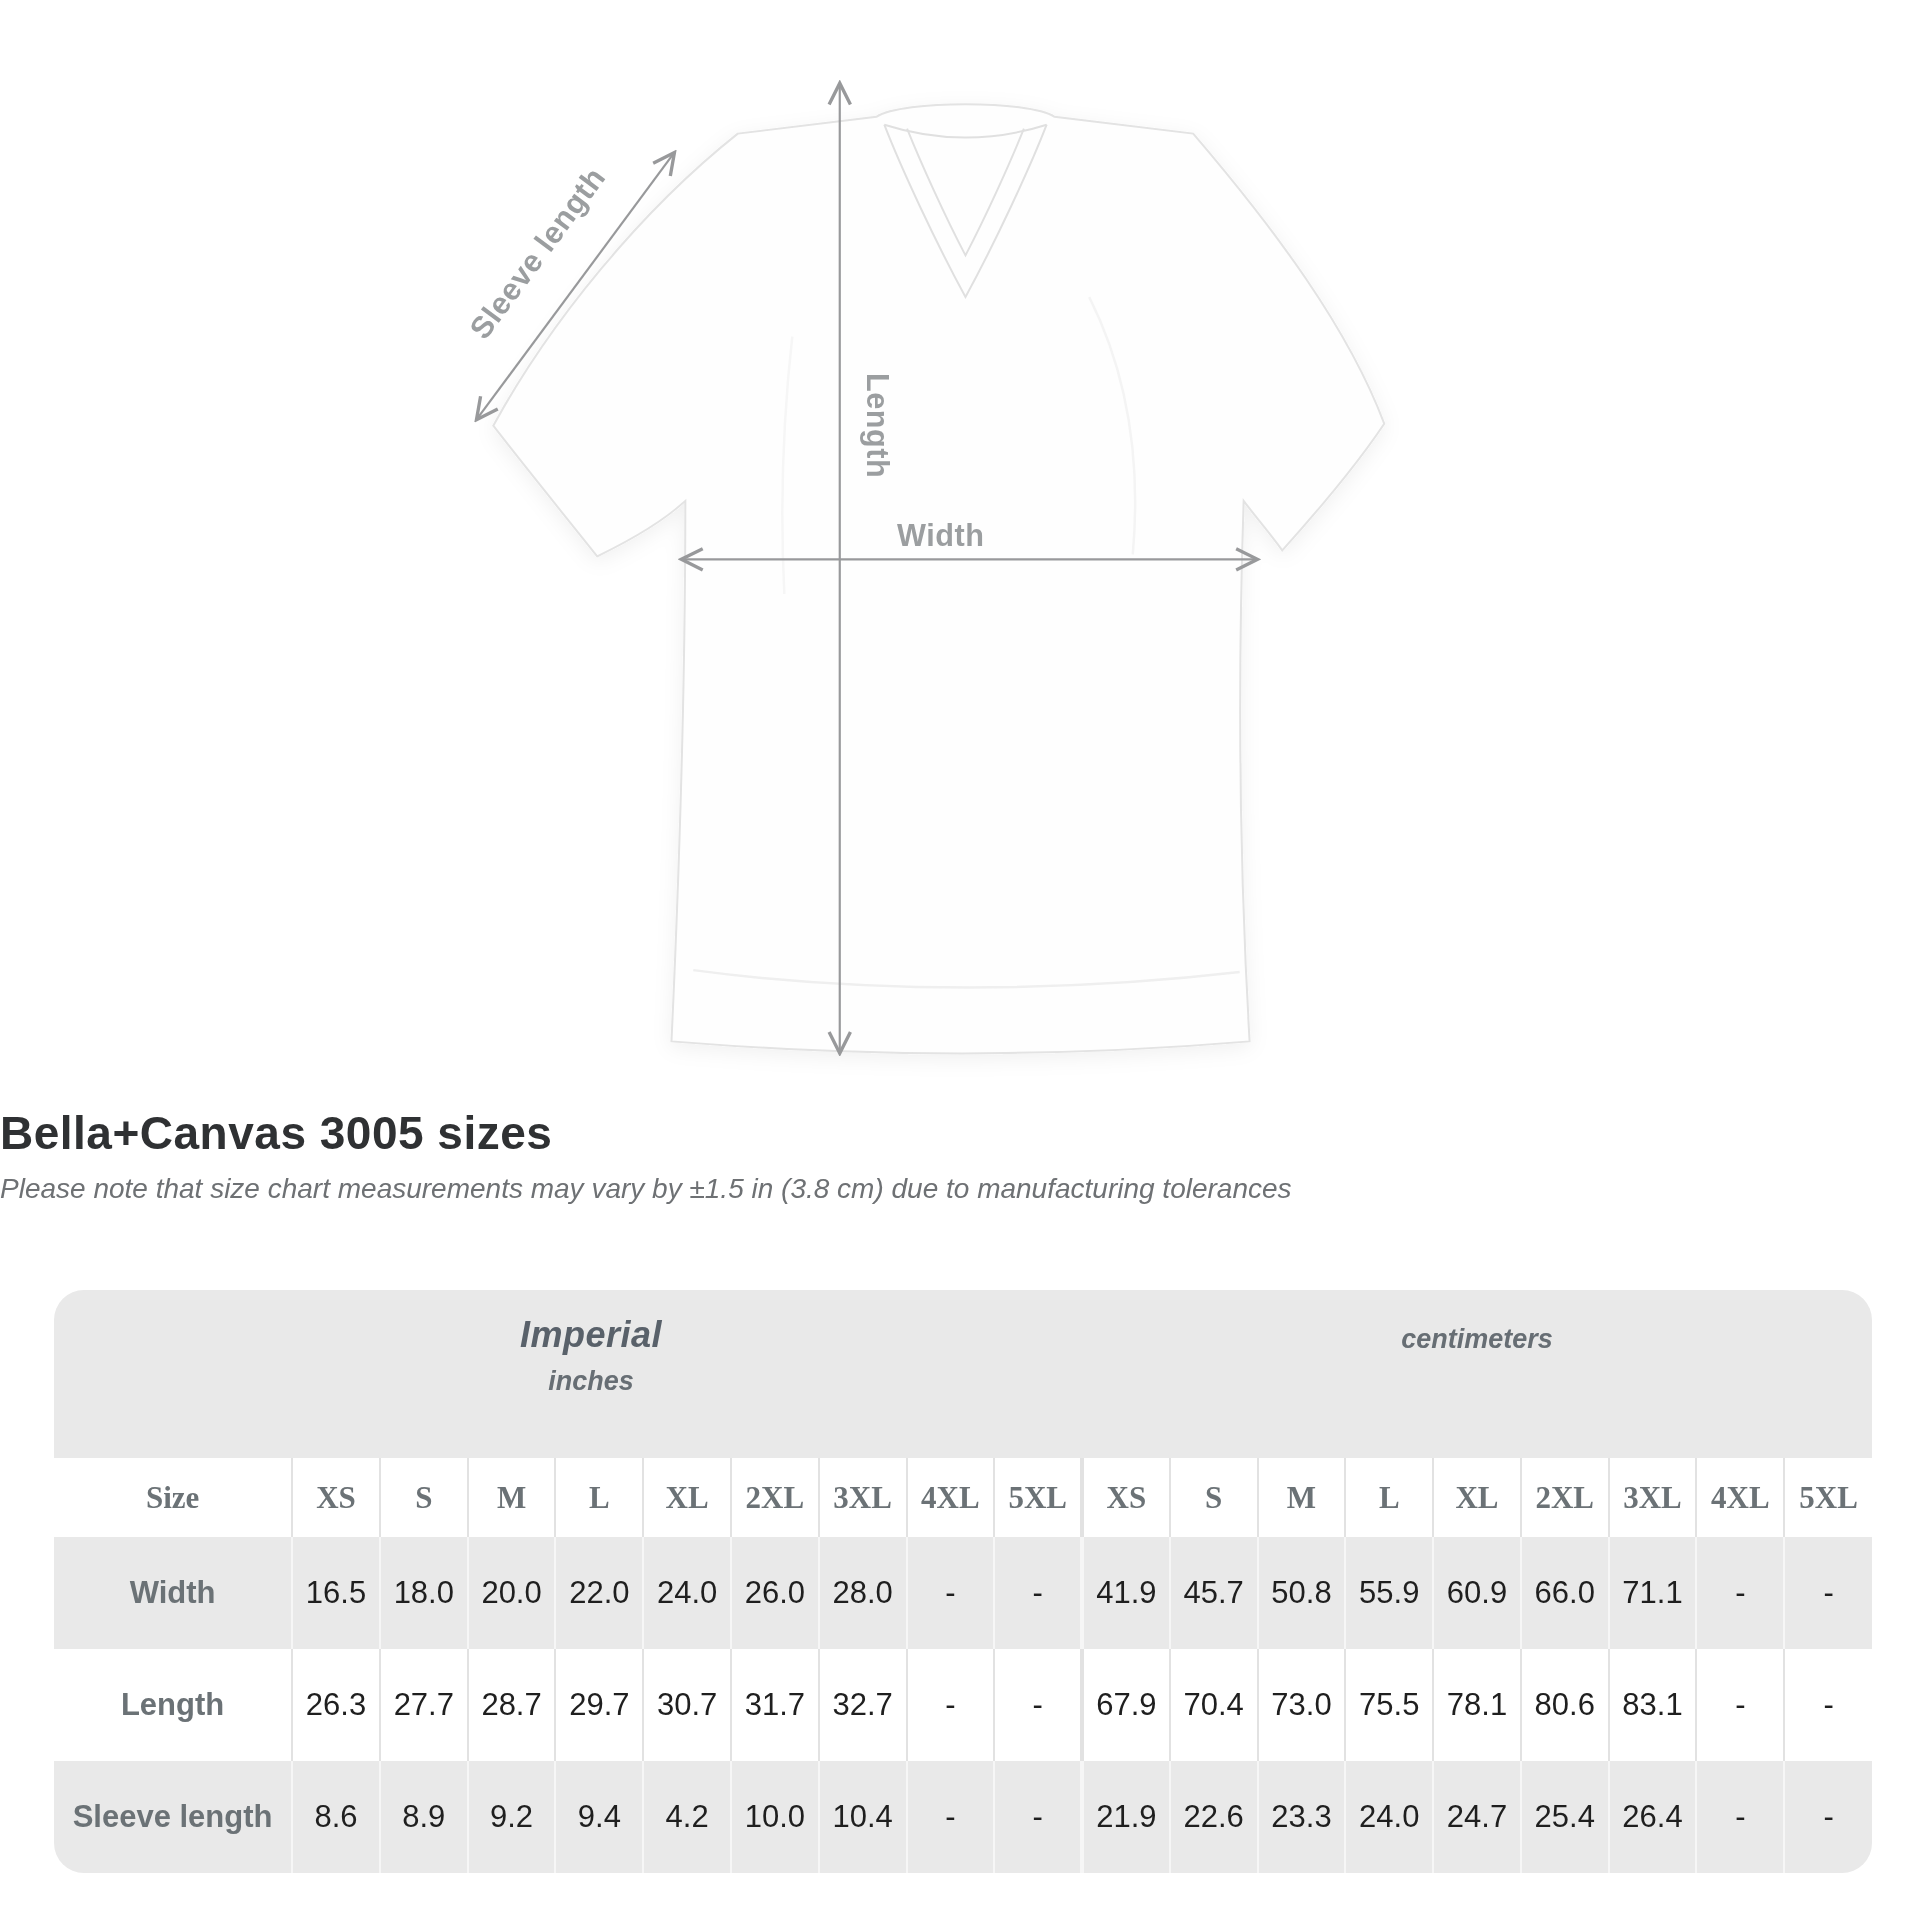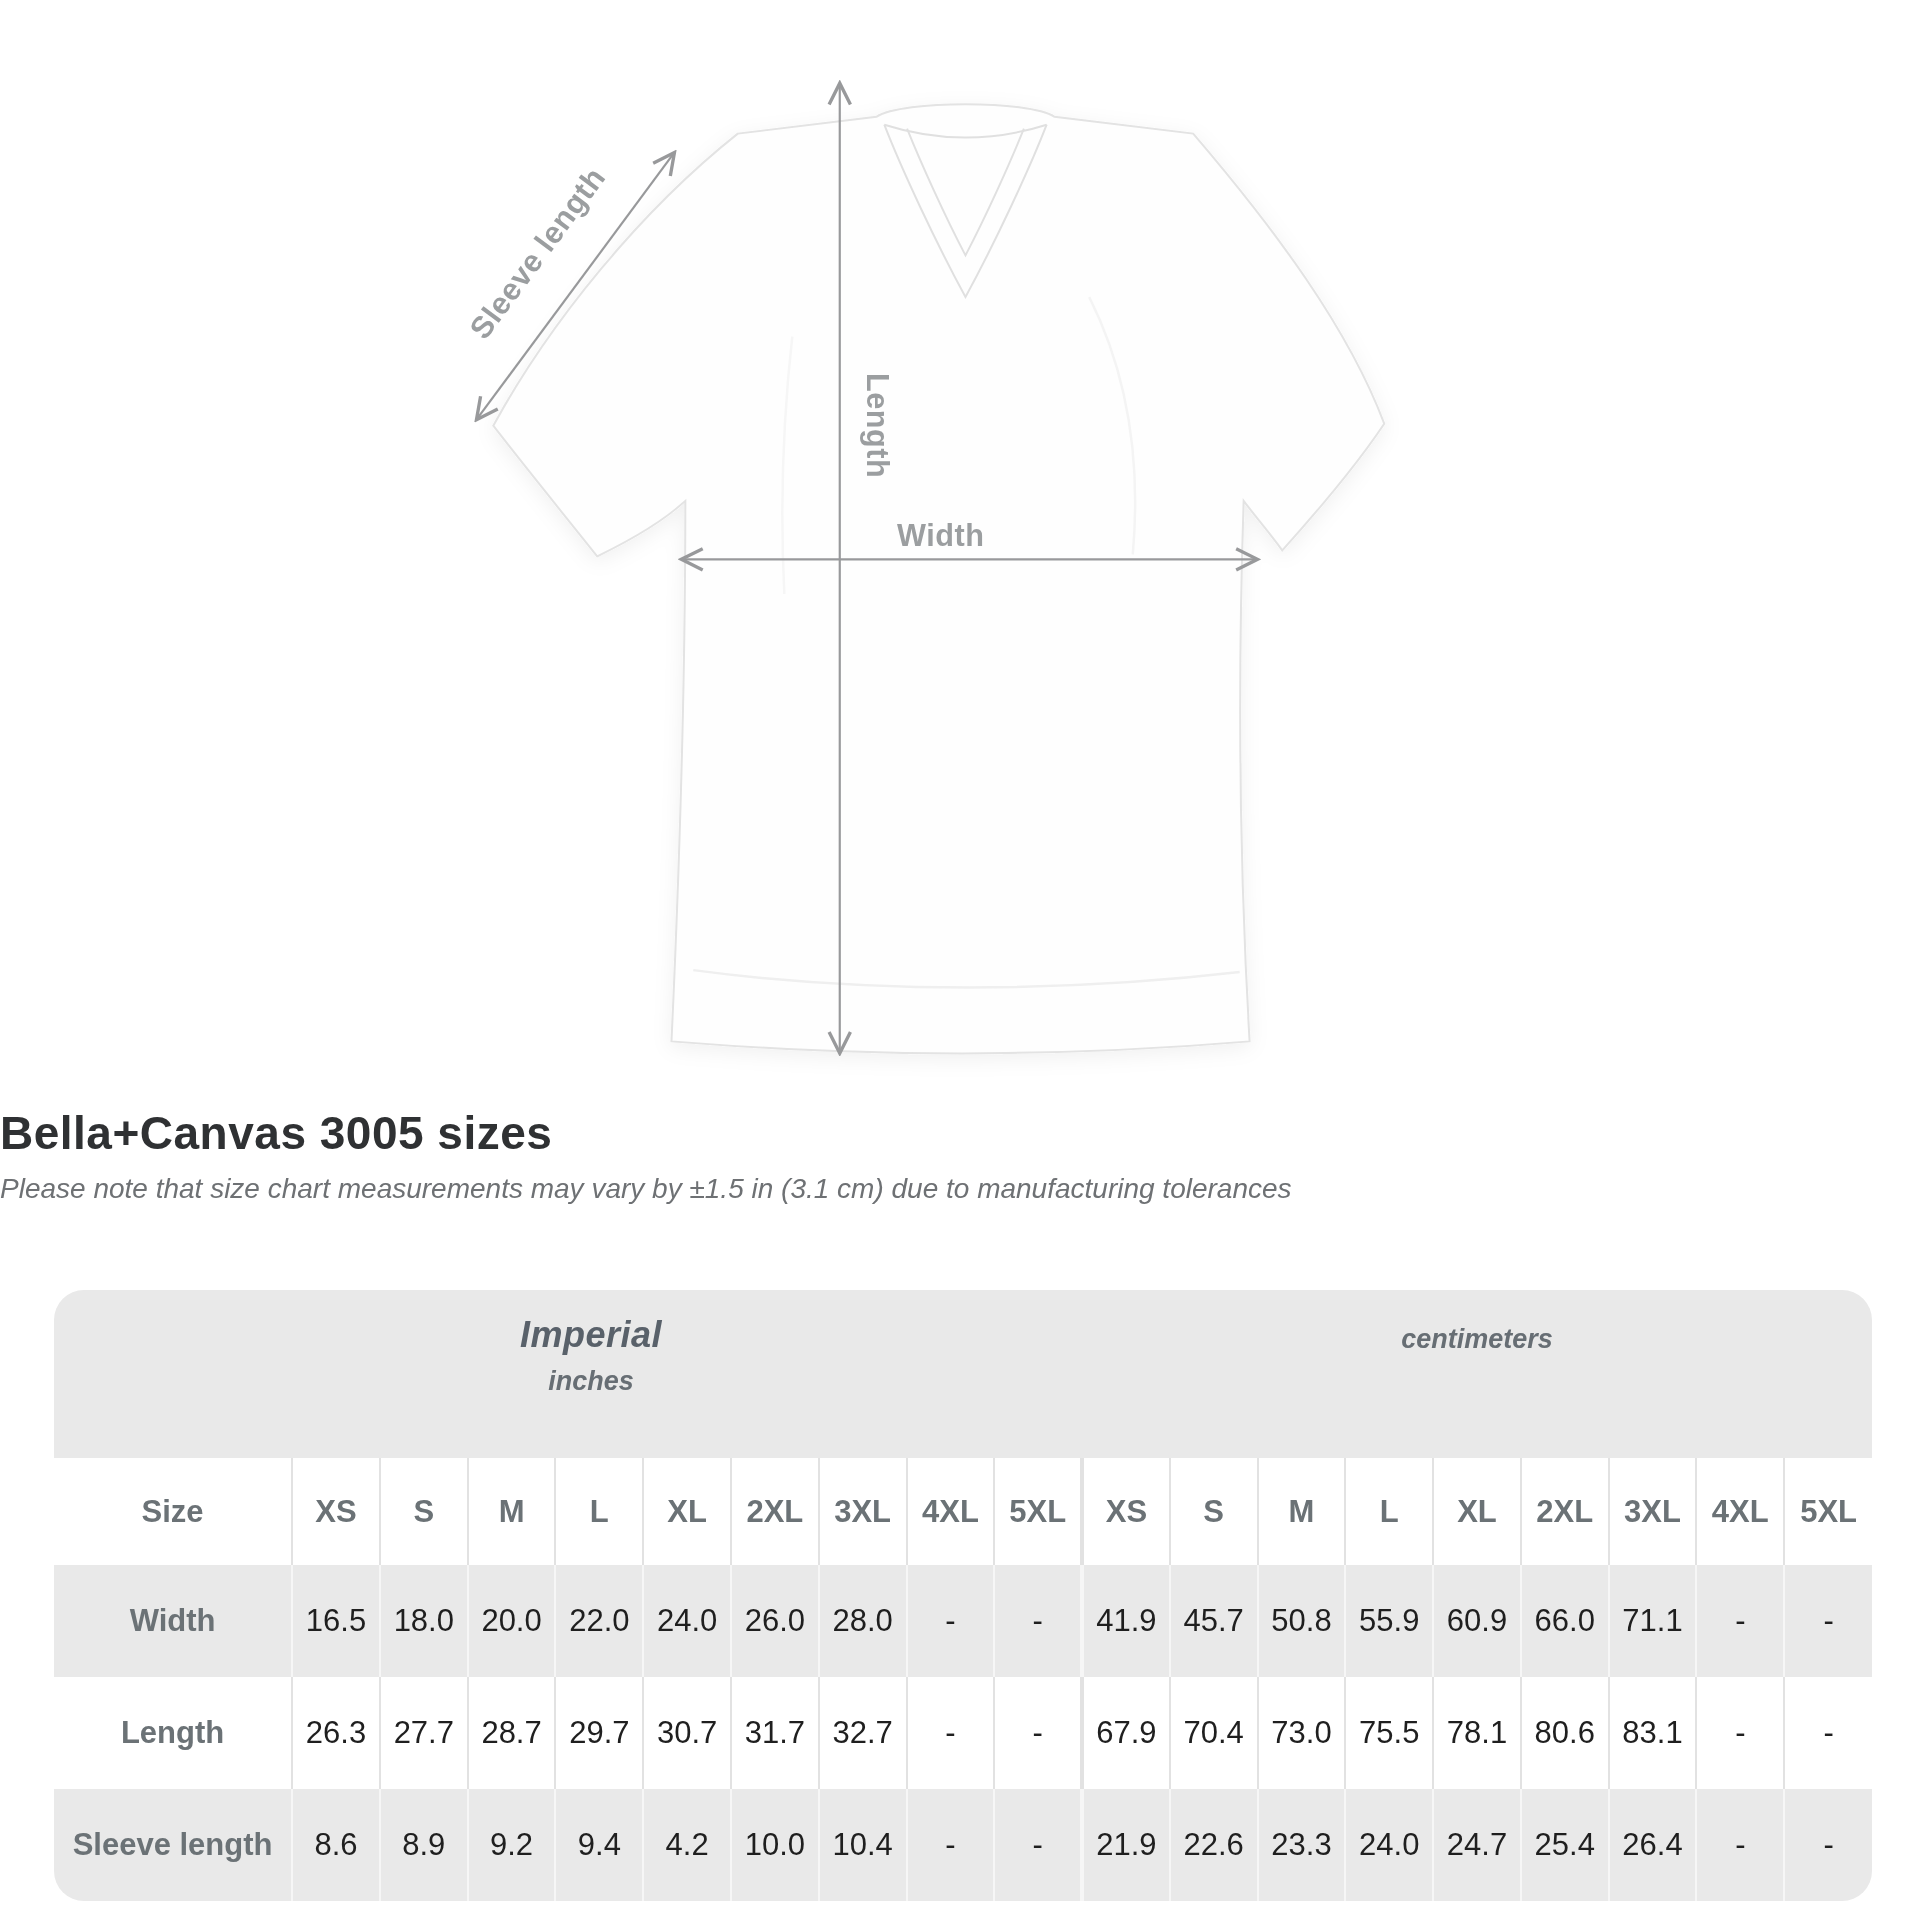--- a/index.html
+++ b/index.html
@@ -19,21 +19,21 @@
   .table-card{margin:84px 54px 0 54px;width:1818px;background:#e9e9e9;border-radius:30px;overflow:hidden;}
   .group-headers{display:flex;height:168px;box-sizing:border-box;}
   .group{box-sizing:border-box;text-align:center;padding-top:24px;}
   .group.imperial{width:56.55%;padding-left:46px;}
   .group.metric{width:43.45%;}
   .g-name{font-size:36px;font-weight:bold;font-style:italic;color:#59616a;letter-spacing:0.5px;}
   .g-unit{font-size:27px;font-style:italic;color:#676e74;margin-top:10px;font-weight:bold;}
 
   table{width:100%;border-collapse:collapse;table-layout:fixed;}
   th,td{text-align:center;vertical-align:middle;font-size:31px;padding:0;}
-  thead tr{background:#ffffff;height:107px;}
+  thead tr{background:#ffffff;height:79px;font-family:Liberation Serif, serif;}
   tbody tr{height:112px;}
   thead th{font-weight:bold;color:#6b7276;}
   tbody th{font-weight:bold;color:#6b7276;}
   tbody td{color:#1f1f1f;font-weight:normal;}
   tr.row-white{background:#ffffff;}
   tr.row-gray{background:transparent;}
 
   tr > * + *{border-left:2px solid transparent;}
   thead tr > * + *, tr.row-white > * + *{border-left-color:#e2e2e2;}
   tr.row-gray > * + *{border-left-color:#f6f6f6;}
@@ -87,21 +87,21 @@
     </g>
 
     <text class="dim-label" transform="translate(551 262) rotate(-53.4)" text-anchor="middle">Sleeve length</text>
     <text class="dim-label" transform="translate(876 430) rotate(90)" text-anchor="middle">Length</text>
     <text class="dim-label" x="950" y="552" text-anchor="middle">Width</text>
   </svg>
 </div>
 
 <div class="title-block">
   <h1 class="page-title">Bella+Canvas 3005 sizes</h1>
-  <p class="page-subtitle">Please note that size chart measurements may vary by ±1.5 in (3.1 cm) due to manufacturing tolerances</p>
+  <p class="page-subtitle">Please note that size chart measurements may vary by ±1.5 in (3.8 cm) due to manufacturing tolerances</p>
 </div>
 
 <div class="table-card">
   <div class="group-headers">
     <div class="group imperial">
       <div class="g-name">Imperial</div>
       <div class="g-unit">inches</div>
     </div>
     <div class="group metric">
       <div class="g-unit">centimeters</div>

